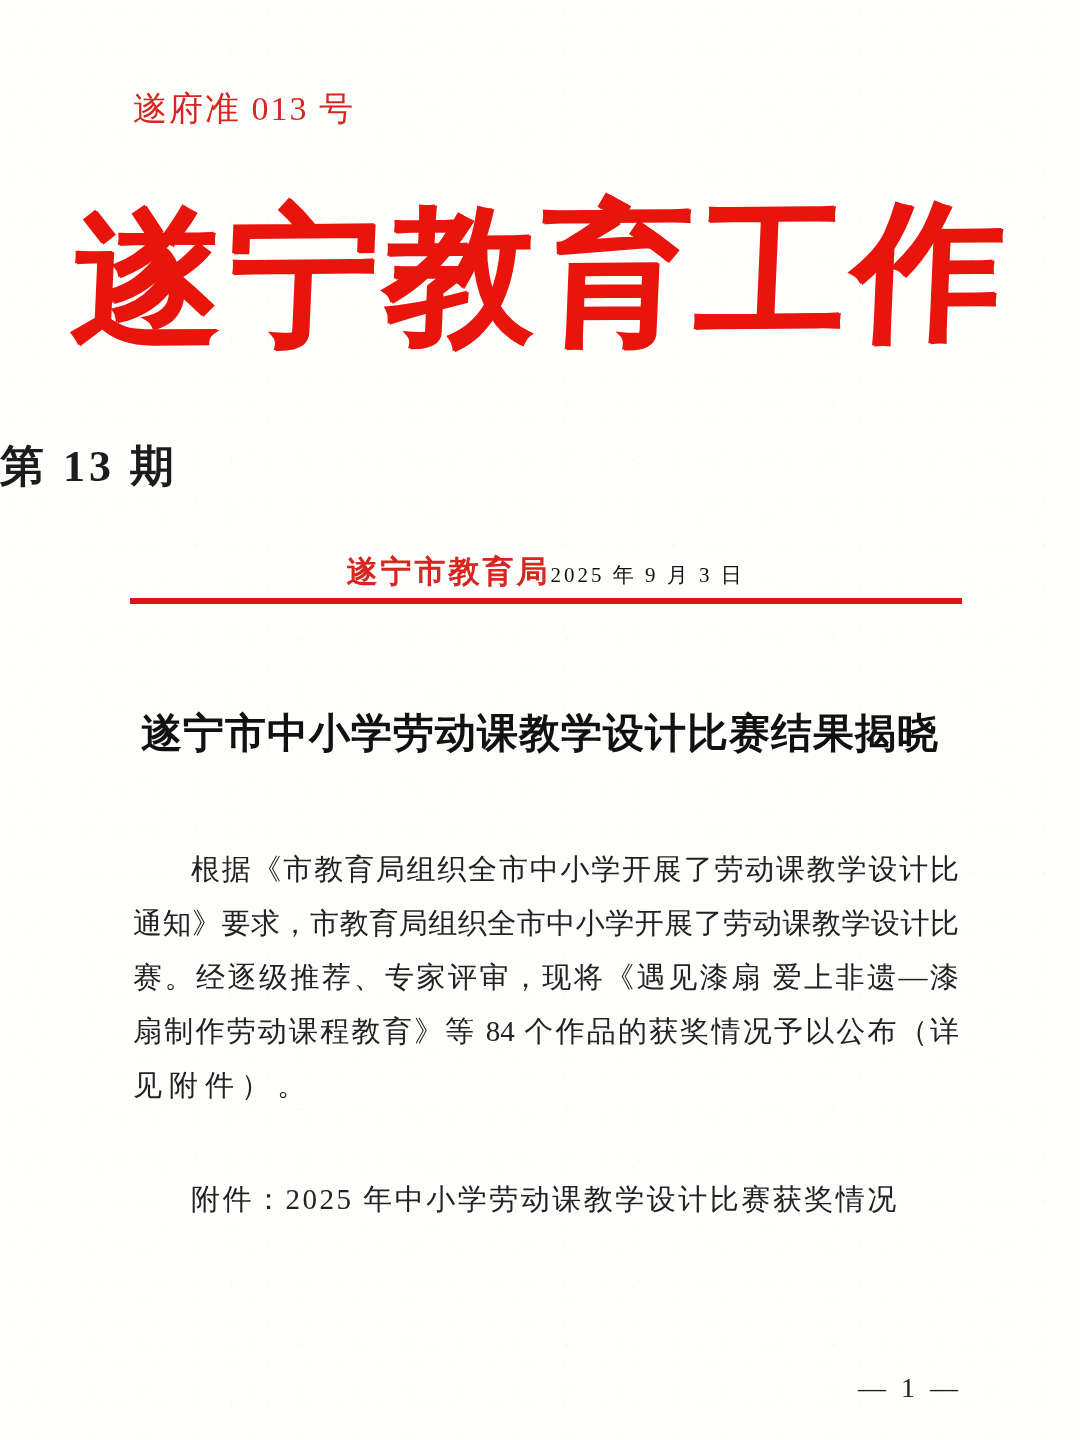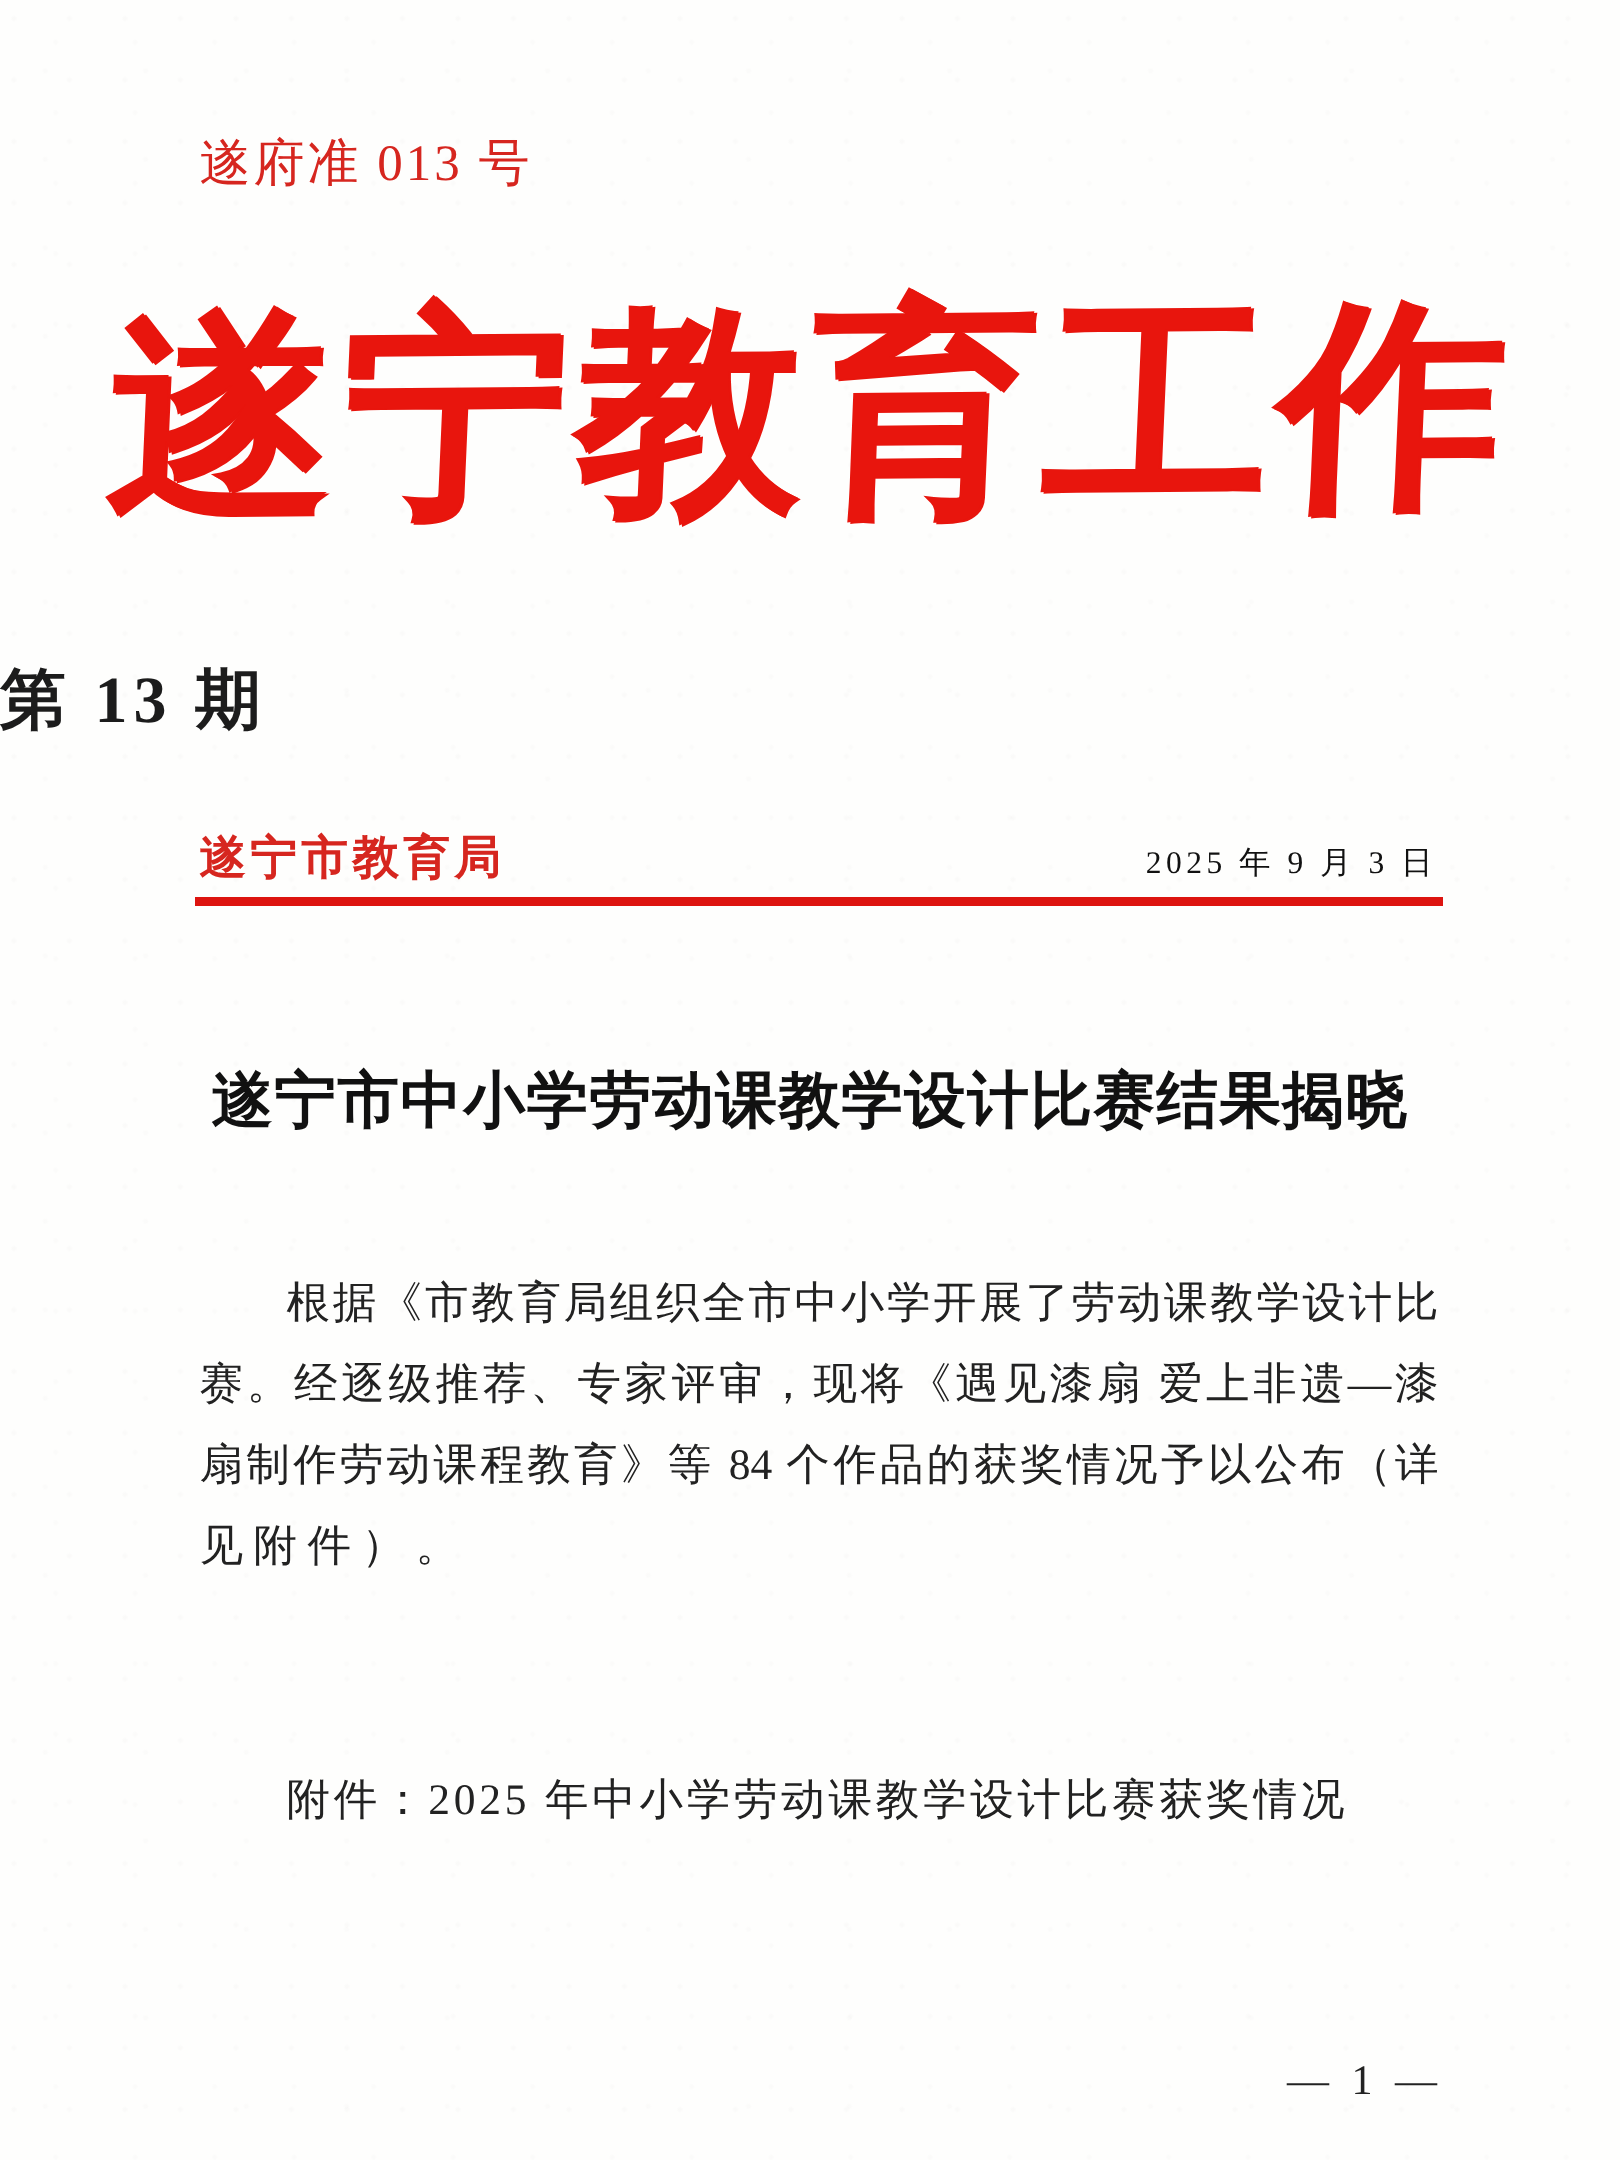--- a/index.html
+++ b/index.html
@@ -54,21 +54,21 @@
     font-weight: 700;
     letter-spacing: 4px;
   }
 
   .header-row {
     position: absolute;
     top: 551px;
     left: 133px;
     right: 122px;
     display: flex;
-    justify-content: space-between;
+    justify-content: center;
     align-items: baseline;
   }
   .publisher {
     font-size: 31px;
     font-weight: 600;
     letter-spacing: 3px;
     color: #d6261f;
   }
   .pub-date {
     font-size: 21px;
@@ -155,20 +155,21 @@
     <span class="publisher">遂宁市教育局</span>
     <span class="pub-date">2025 年 9 月 3 日</span>
   </div>
 
   <div class="rule"></div>
 
   <h1 class="article-title">遂宁市中小学劳动课教学设计比赛结果揭晓</h1>
 
   <div class="body-block">
     <div class="bline first">根据《市教育局组织全市中小学开展了劳动课教学设计比</div>
+    <div class="bline">通知》要求，市教育局组织全市中小学开展了劳动课教学设计比</div>
     <div class="bline">赛。经逐级推荐、专家评审，现将《遇见漆扇 爱上非遗—漆</div>
     <div class="bline">扇制作劳动课程教育》等 84 个作品的获奖情况予以公布（详</div>
     <div class="bline last">见附件）。</div>
   </div>
 
   <div class="attachment">附件：2025 年中小学劳动课教学设计比赛获奖情况</div>
 
   <div class="page-number">— 1 —</div>
 
 </div>

